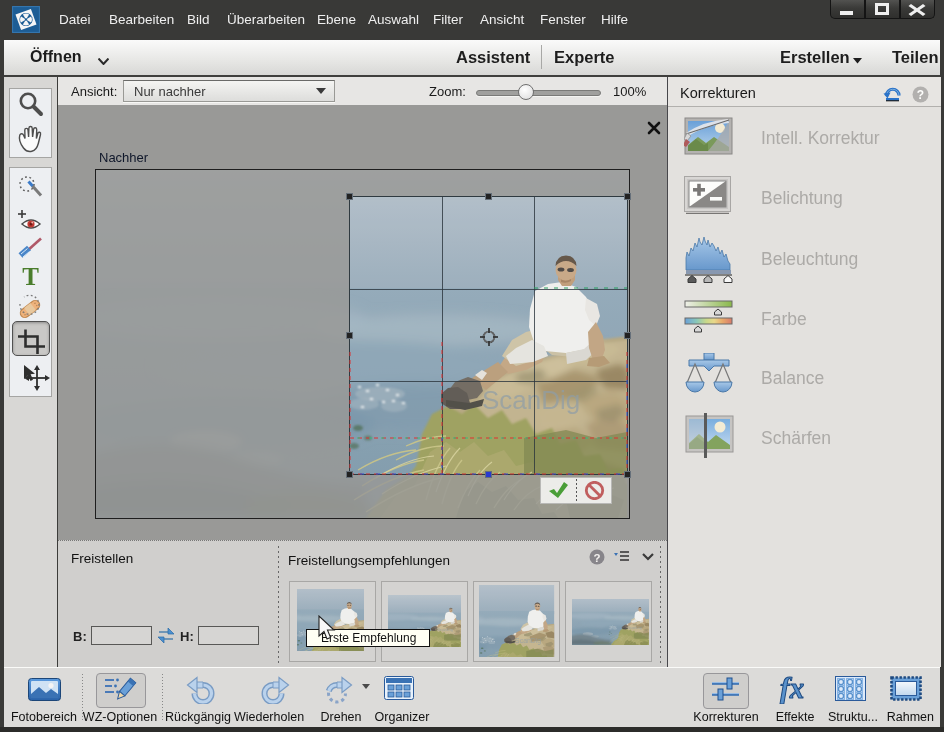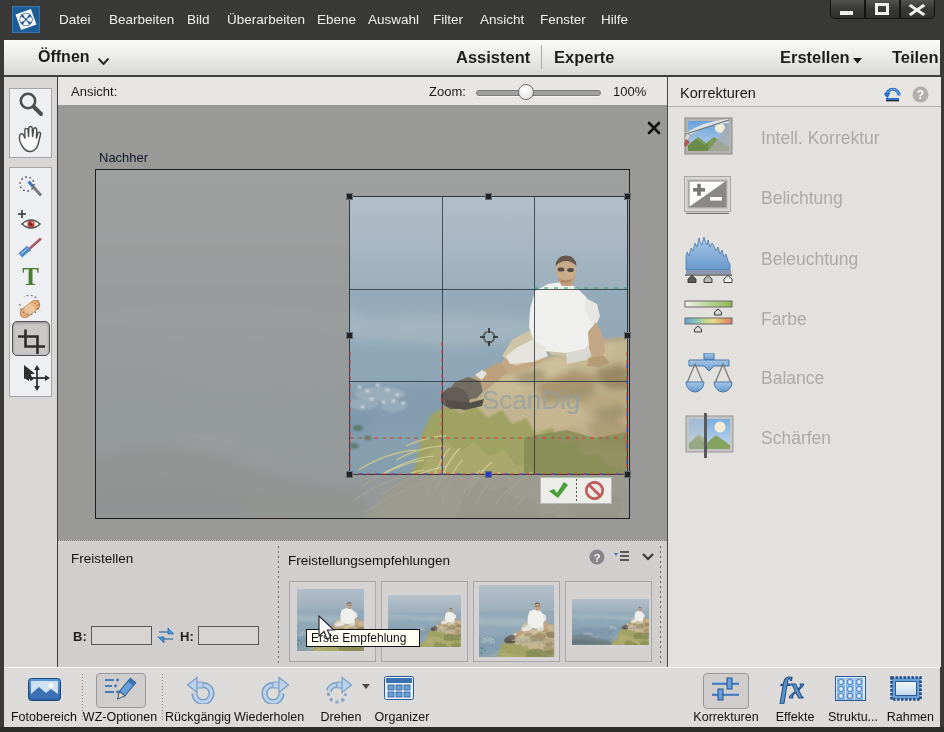--- a/index.html
+++ b/index.html
@@ -6,21 +6,21 @@
 #win{position:absolute;left:0;top:0;width:944px;height:732px;}
 
 #titlebar{position:absolute;left:0;top:0;width:944px;height:40px;background:#393937;}
 .menu{position:absolute;top:12px;color:#efefef;font-size:13.5px;}
 #winbtns{position:absolute;right:9px;top:0;height:19px;display:flex;}
 .wbtn{width:33px;height:18px;background:linear-gradient(#525250,#3a3a38 45%,#2f2f2d);border:1px solid #141414;border-top:none;position:relative;}
 .wbtn:first-child{border-radius:0 0 0 5px;}
 .wbtn:last-child{border-radius:0 0 5px 0;}
 
 #tabrow{position:absolute;left:4px;top:40px;width:936px;height:35px;background:linear-gradient(#fafafa,#e8e8e6 55%,#d8d8d6);border-bottom:2px solid #3f3f3d;}
-#oeffnen{position:absolute;left:34px;top:8px;font-size:16px;font-weight:bold;color:#1c1c1c;}
+#oeffnen{position:absolute;left:26px;top:8px;font-size:16px;font-weight:bold;color:#1c1c1c;}
 #tabschnell{position:absolute;left:349px;top:1px;width:89px;height:33px;background:linear-gradient(#454545,#1b1b1b 40%,#111);border:1px solid #0c0c0c;color:#fff;font-size:16.5px;font-weight:bold;text-align:center;line-height:32px;}
 #tabschnell:before{content:"";position:absolute;left:2px;top:2px;right:2px;bottom:2px;outline:1px dotted #6a6a6a;}
 .tabtxt{position:absolute;top:8px;font-size:16.5px;font-weight:bold;color:#1e1e1e;}
 .tabsep{position:absolute;top:5px;width:1px;height:24px;background:#a8a8a6;}
 
 #optrow{position:absolute;left:58px;top:77px;width:609px;height:28px;background:#e7e6e4;border-bottom:1px solid #73736f;text-align:center;}
 #optrow .lbl{position:absolute;top:7px;font-size:13px;color:#1a1a1a;}
 #viewdd{position:absolute;left:65px;top:3px;width:210px;height:20px;background:linear-gradient(#f4f4f2,#dddddb);border:1px solid #999995;border-top-color:#6a6a68;box-shadow:0 1px 0 #f8f8f6;}
 #viewdd span{position:absolute;left:10px;top:3px;font-size:13px;color:#3a3a3a;}
 .da{position:absolute;right:8px;top:7px;width:0;height:0;border-left:5px solid transparent;border-right:5px solid transparent;border-top:6px solid #3a3a3a;}
@@ -46,21 +46,21 @@
 #bottompanel{position:absolute;left:58px;top:540px;width:609px;height:127px;background:#d0cfcd;border-top:1px dotted #777;box-sizing:border-box;}
 #freistellen-lbl{position:absolute;left:13px;top:10px;font-size:13.5px;color:#111;}
 #keinedd{position:absolute;left:11px;top:47px;width:198px;height:20px;background:linear-gradient(#fcfcfa,#dededc);border:1px solid #8a8a88;border-top-color:#5f5f5d;}
 #keinedd span{position:absolute;left:11px;top:3px;font-size:13.5px;color:#222;}
 .bh{position:absolute;top:88px;font-size:13px;font-weight:bold;color:#222;}
 .inpt{position:absolute;top:85px;width:59px;height:17px;background:#d6d5d3;border:1px solid #585856;}
 #fe-lbl{position:absolute;left:230px;top:12px;font-size:13.5px;color:#111;}
 .vdots{position:absolute;top:5px;width:1px;height:117px;background-image:repeating-linear-gradient(#666 0 2px,transparent 2px 5px);}
 .thumbbox{position:absolute;top:40px;height:79px;background:#d4d3d1;border:1px solid #a8a7a5;}
 .thumbbox svg{position:absolute;}
-#tooltip{position:absolute;left:248px;top:88px;width:108px;height:16px;background:#fffff4;border:1px solid #111;font-size:12px;color:#111;line-height:16px;padding-left:4px;white-space:nowrap;overflow:hidden;box-sizing:content-box;}
+#tooltip{position:absolute;left:248px;top:88px;width:108px;height:16px;background:#fffff4;border:1px solid #111;font-size:12px;color:#111;line-height:16px;padding-left:14px;white-space:nowrap;overflow:hidden;box-sizing:content-box;}
 
 #rightpanel{position:absolute;left:667px;top:77px;width:273px;height:590px;background:#e3e1de;border-left:1px solid #47474b;}
 #rp-head{position:absolute;left:0;top:0;width:273px;height:29px;background:#e7e5e2;border-bottom:1px solid #b2b0ad;}
 #rp-head .t{position:absolute;left:12px;top:8px;font-size:14.5px;color:#1a1a1a;}
 .rp-label{position:absolute;left:93px;font-size:17.5px;color:#acaaa7;}
 .rp-icon{position:absolute;left:16px;}
 
 #bottombar{position:absolute;left:4px;top:667px;width:936px;height:60px;background:#dcdbd9;border-top:1px solid #fafaf8;}
 .bb-label{position:absolute;top:42px;font-size:12.5px;color:#111;}
 .bb-pressed{position:absolute;top:3px;height:36px;background:#cfcecc;border:1px solid #98979a;border-radius:4px;}
@@ -118,20 +118,24 @@
     <span class="tabtxt" style="left:550px;">Experte</span>
     <span class="tabtxt" style="left:776px;">Erstellen</span>
     <svg style="position:absolute;left:849px;top:18px;" width="9" height="6">
         <path d="M0 0 L4.5 5.5 L9 0 Z" fill="#1e1e1e"></path>
       </svg>
     <span class="tabtxt" style="left:888px;">Teilen</span>
 
   </div>
   <div id="optrow">
     <span class="lbl" style="left:13px;">Ansicht:</span>
+    <div id="viewdd">
+        <span>Nur nachher</span>
+        <div class="da"></div>
+      </div>
     <span class="lbl" style="left:371px;">Zoom:</span>
     <div id="zoomtrack"></div>
     <div id="zoomknob"></div>
     <span class="lbl" style="left:555px;">100%</span>
   </div>
   <div id="leftbar">
     <div class="toolbox" style="top:11px;height:68px;"></div>
     <div class="toolbox" style="top:90px;height:228px;"></div>
     <div id="cropbox"></div>
     <svg id="tools" style="position:absolute;left:0;top:0;" width="53" height="420">

